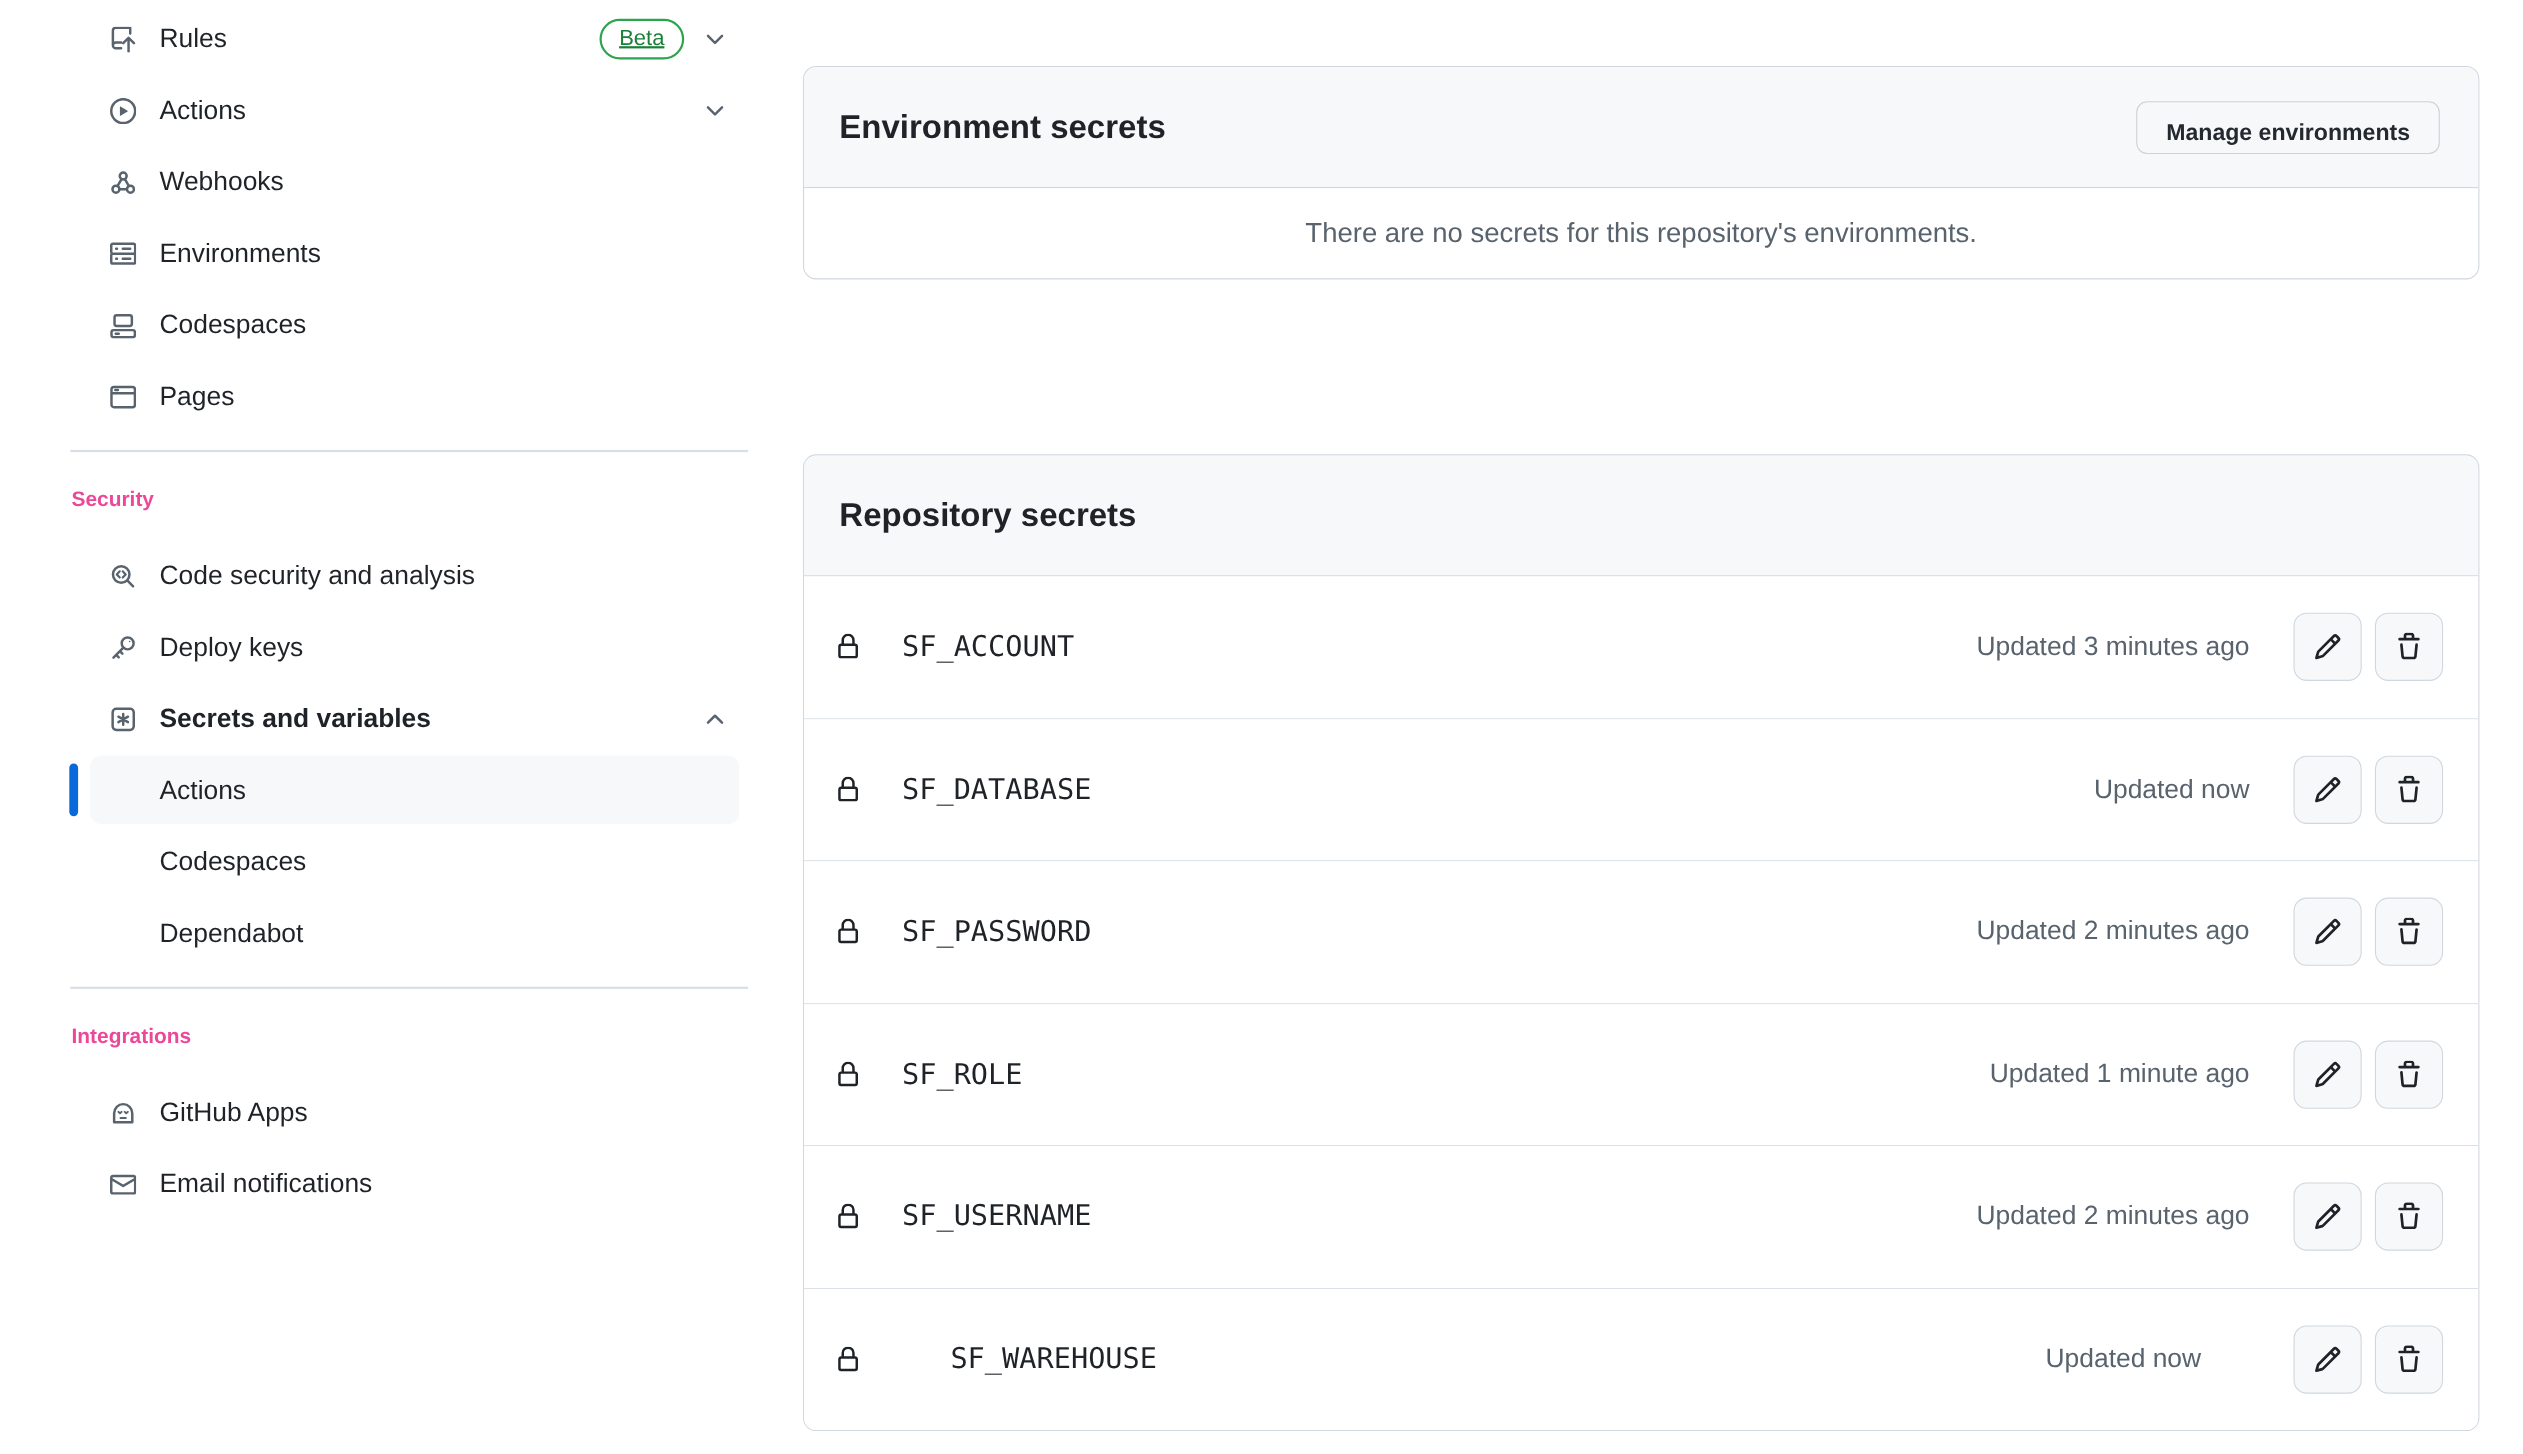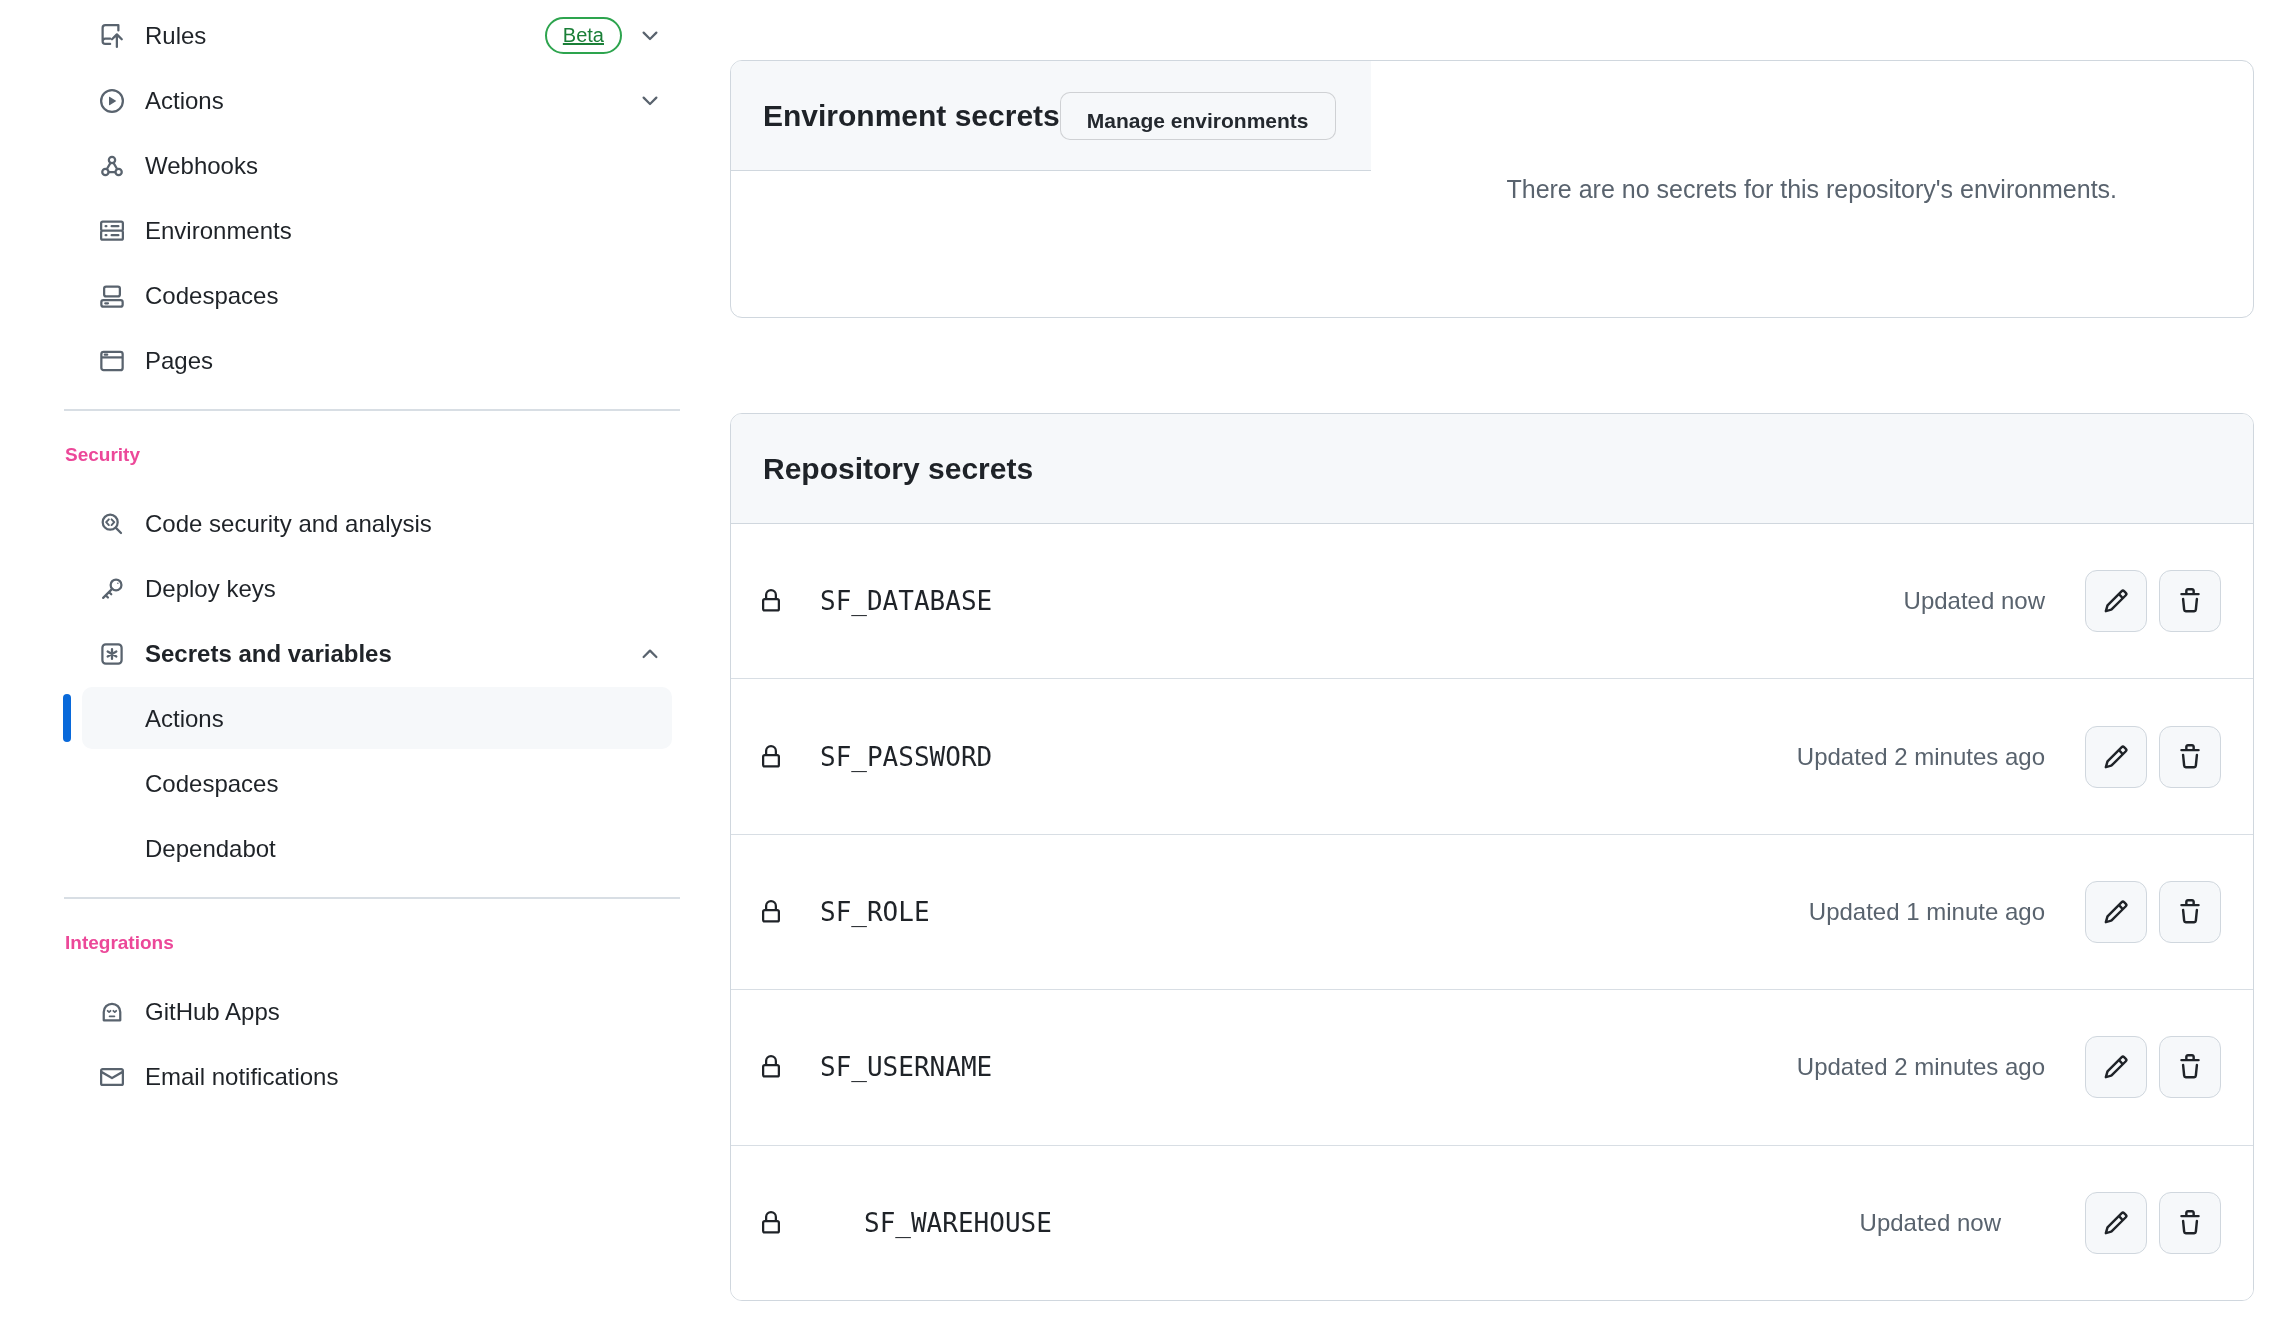--- a/index.html
+++ b/index.html
@@ -44,21 +44,21 @@
   .nav-sub.selected::after {
     content: ""; position: absolute; left: 63px; top: 8px; width: 8px; height: 48px;
     border-radius: 4px; background: #0969da;
   }
 
   
   .panel {
     position: absolute; left: 730px; width: 1524px;
     border: 1.5px solid #d0d7de; border-radius: 12px; background: #fff; overflow: hidden;
   }
-  #env-panel { top: 60px; height: 258px; display: flex; flex-direction: row; }
+  #env-panel { top: 60px; height: 194px; display: flex; flex-direction: column; }
   #repo-panel { top: 413px; height: 888px; display: flex; flex-direction: column; }
   .panel-header {
     height: 110px; flex: none; background: #f6f8fa; border-bottom: 1.5px solid #d0d7de;
     display: flex; align-items: center; justify-content: space-between;
     padding: 0 35px 0 32px;
   }
   .panel-title { font-size: 30px; font-weight: 600; color: #1f2328; }
   .btn {
     height: 48px; padding: 16px 26px; background: #f6f8fa;
     border: 1.5px solid rgba(31,35,40,0.18); border-radius: 10px;
@@ -316,20 +316,41 @@
     <button class="btn">Manage environments</button>
   </div>
   <div class="empty-body">There are no secrets for this repository's environments.</div>
 </section>
 
 <section class="panel" id="repo-panel">
   <div class="panel-header">
     <h2 class="panel-title">Repository secrets</h2>
   </div>
 
+  <div class="secret-row">
+    <span class="lock">
+        <svg width="24" height="24" viewBox="0 0 16 16" fill="currentColor">
+          <use href="#i-lock"></use>
+        </svg>
+      </span>
+    <span class="secret-name">SF_ACCOUNT</span>
+    <span class="updated">Updated 3 minutes ago</span>
+    <div class="row-actions">
+      <button class="icon-btn">
+          <svg viewBox="0 0 16 16" fill="currentColor">
+            <use href="#i-pencil"></use>
+          </svg>
+        </button>
+      <button class="icon-btn">
+          <svg viewBox="0 0 16 16" fill="currentColor">
+            <use href="#i-trash"></use>
+          </svg>
+        </button>
+    </div>
+  </div>
 
   <div class="secret-row">
     <span class="lock">
         <svg width="24" height="24" viewBox="0 0 16 16" fill="currentColor">
           <use href="#i-lock"></use>
         </svg>
       </span>
     <span class="secret-name">SF_DATABASE</span>
     <span class="updated">Updated now</span>
     <div class="row-actions">

